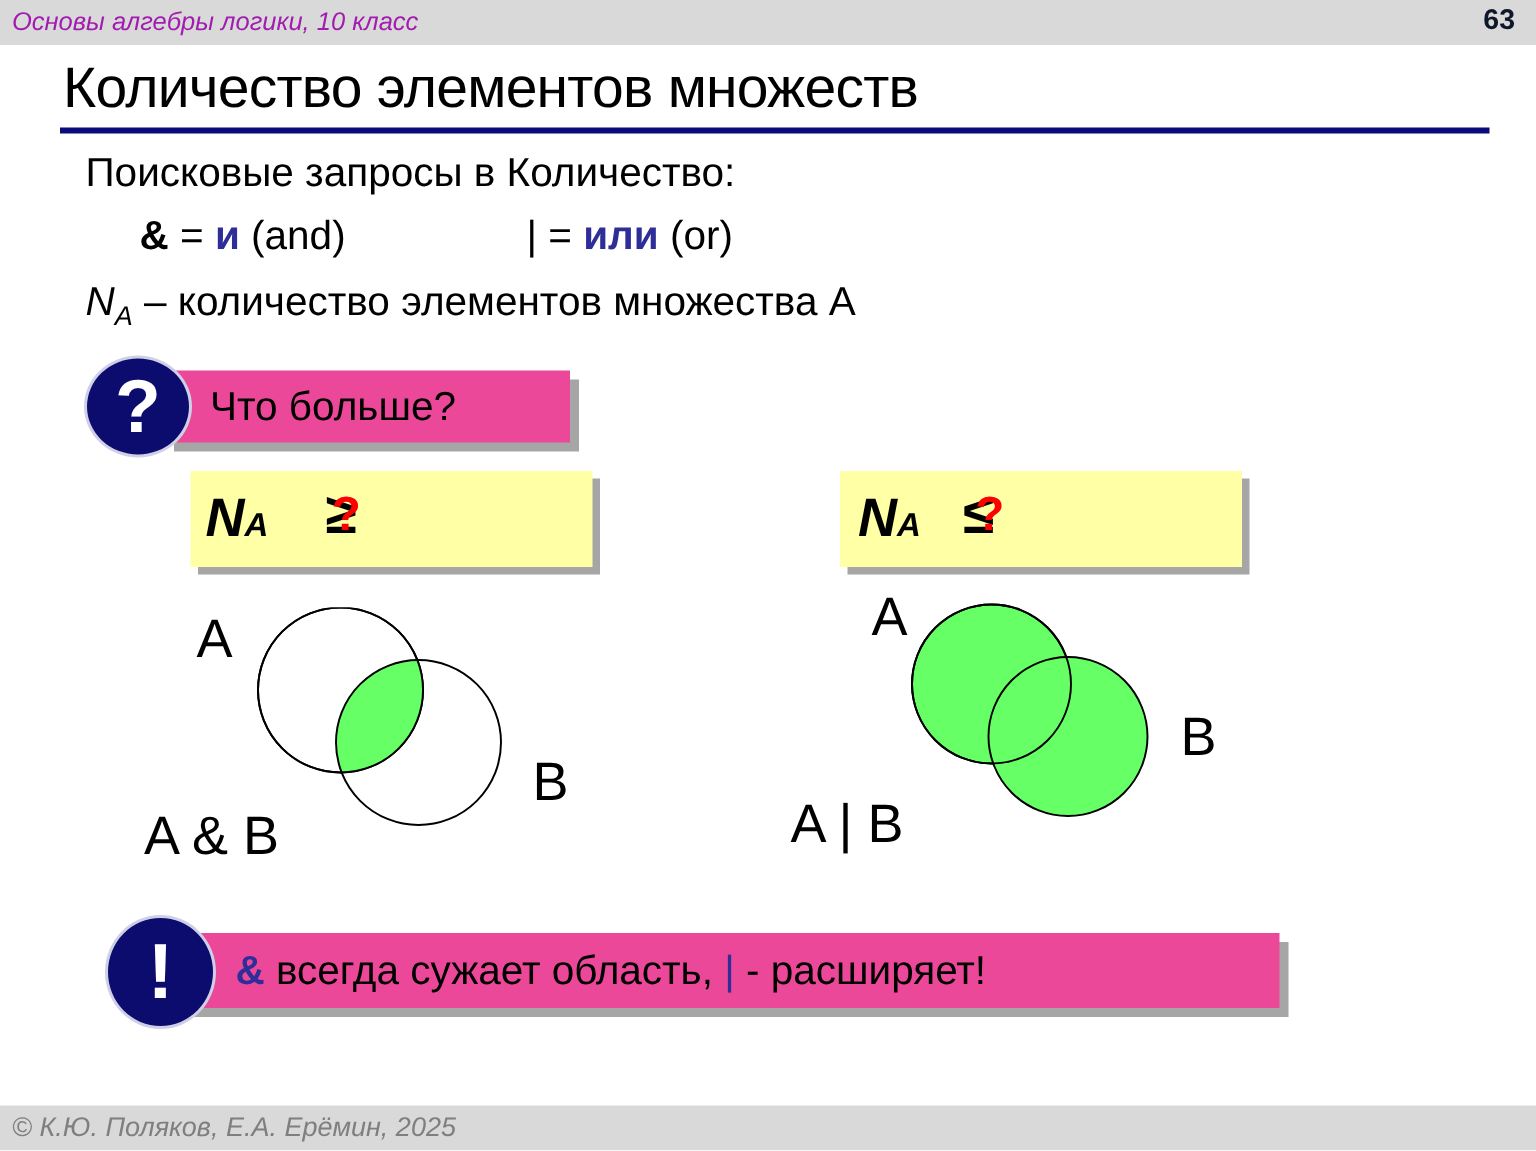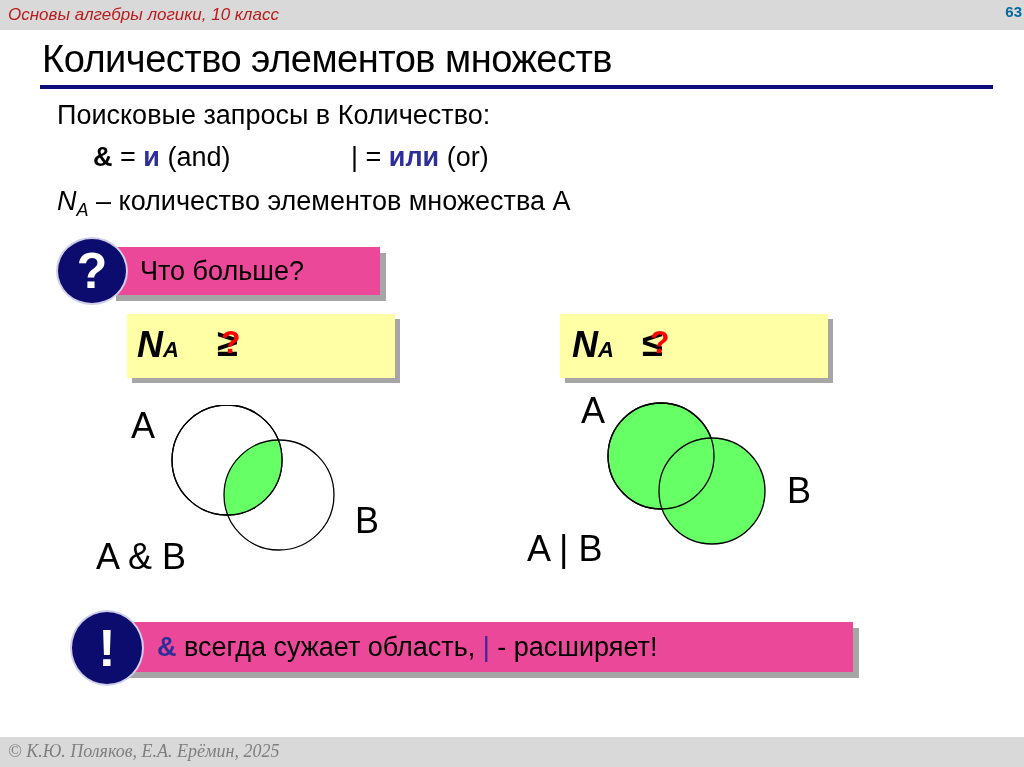--- a/index.html
+++ b/index.html
@@ -1,36 +1,36 @@
 <!DOCTYPE html>
 <html><head>
 <meta charset="utf-8">
 <style>
   html, body { margin:0; padding:0; }
   body { width:1024px; height:767px; position:relative; background:#ffffff; overflow:hidden;
          font-family:"Liberation Sans", sans-serif; color:#000; }
   .header-bar { position:absolute; left:0; top:0; width:1024px; height:30px; background:#d9d9d9; }
-  .header-subject { position:absolute; left:8px; top:5px; font-size:17px; font-style:italic; color:#b91c1c; }
-  .header-page { position:absolute; right:2px; top:3px; font-size:15px; font-weight:bold; color:#0369a1; }
+  .header-subject { position:absolute; left:8px; top:5px; font-size:17px; font-style:italic; color:#a21caf; }
+  .header-page { position:absolute; right:14px; top:3px; font-size:19px; font-weight:bold; color:#0f172a; }
   .title { position:absolute; left:42px; top:38px; font-size:38px; font-weight:normal; letter-spacing:-0.5px; }
   .title-rule { position:absolute; left:40px; top:85px; width:953px; height:4px; background:#0b0b7a; }
   .text-line { position:absolute; font-size:27px; white-space:nowrap; }
   .blue-bold { color:#2e2e99; font-weight:bold; }
   .bold { font-weight:bold; }
   .note-box { position:absolute; background:#ec4899; box-shadow:6px 6px 0 #a6a6a6; }
   .round-icon { position:absolute; border-radius:50%; background:#0c0c6e; border:2px solid #cfcfe8;
                 color:#fff; font-weight:bold; text-align:center; box-sizing:border-box; }
   .formula-box { position:absolute; background:#ffffa5; box-shadow:5px 5px 0 #a6a6a6; }
   .f-main { position:absolute; font-size:36px; font-weight:bold; font-style:italic; }
   .f-sub { font-size:22px; }
   .op { position:absolute; font-size:38px; font-weight:bold; color:#000; }
   .op-q { position:absolute; font-size:32px; font-weight:bold; color:#ff0000; }
   .venn-label { position:absolute; font-size:36px; }
   .footer-bar { position:absolute; left:0; top:737px; width:1024px; height:30px; background:#d9d9d9; }
-  .footer-left { position:absolute; left:8px; top:4px; font-size:18px; font-style:italic; color:#7f7f7f;font-family:Liberation Serif, serif; }
+  .footer-left { position:absolute; left:8px; top:4px; font-size:18px; font-style:italic; color:#7f7f7f; }
   .footer-right { position:absolute; right:14px; top:4px; font-size:18px; font-style:italic; color:#7f7f7f; }
 </style>
 </head>
 <body>
 
 <div class="header-bar">
   <span class="header-subject">Основы алгебры логики, 10 класс</span>
   <span class="header-page">63</span>
 </div>
 

